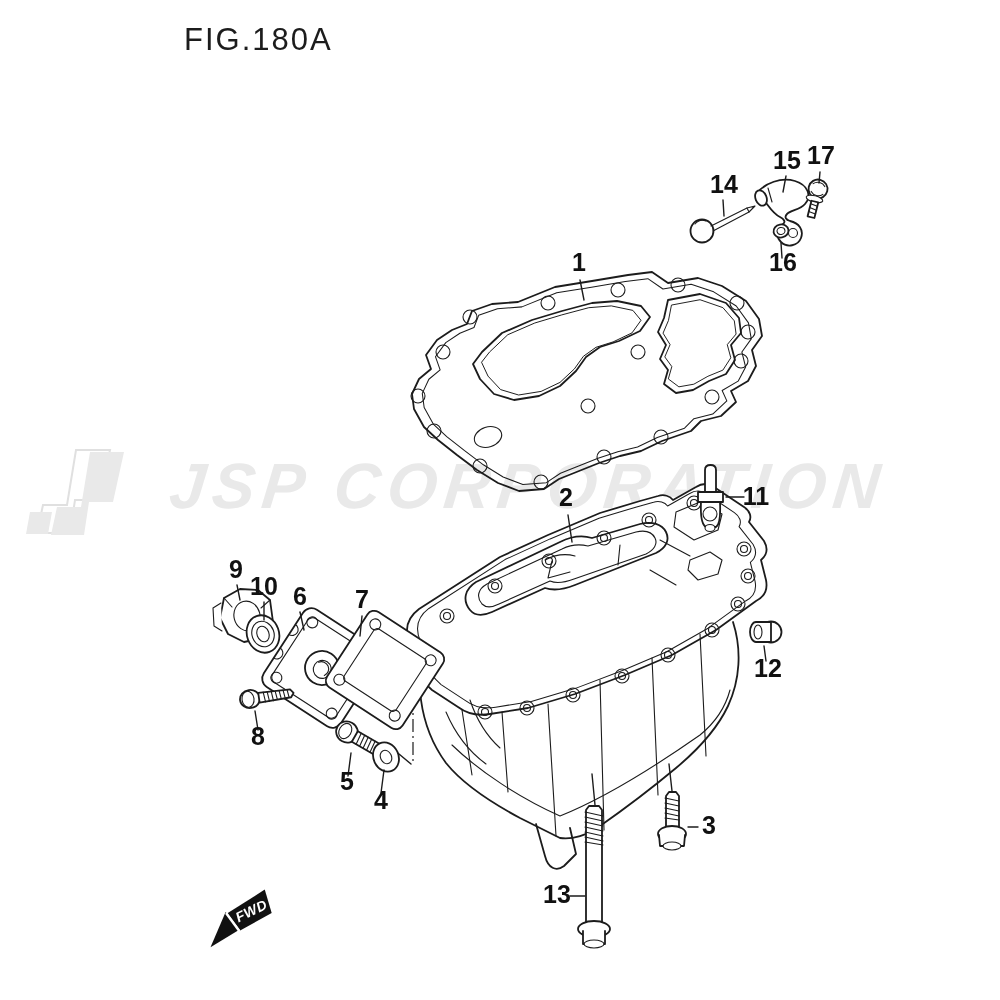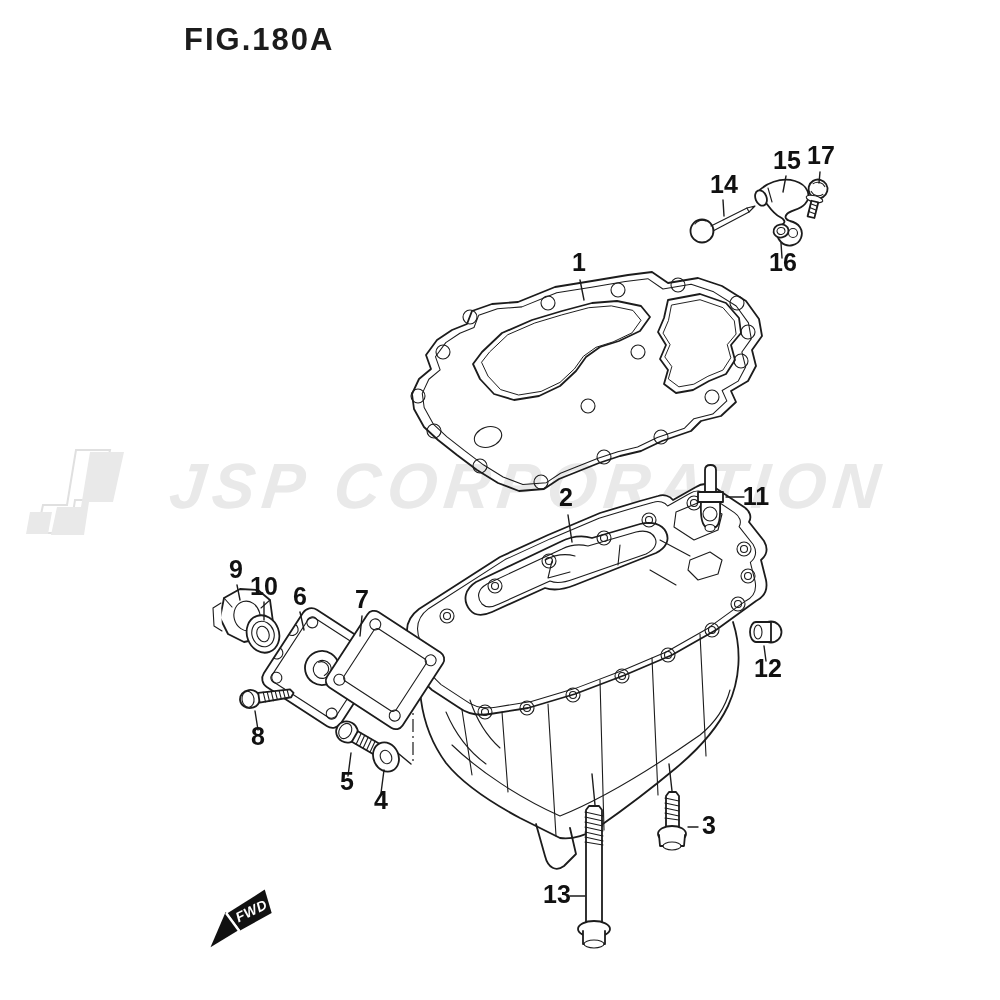--- a/index.html
+++ b/index.html
@@ -4,21 +4,21 @@
 <style>
   html,body{margin:0;padding:0;background:#fff;}
   .page{
     position:relative;width:1000px;height:1000px;overflow:hidden;
     background:var(--page-bg,#ffffff);
     font-family:"Liberation Sans",sans-serif;
   }
   .fig-title{
     position:absolute;left:184px;top:22px;
     font-size:31px;letter-spacing:2px;color:var(--line,#1c1c1c);
-    font-weight:700;
+    font-weight:400;
   }
   .watermark{
     position:absolute;left:0;top:432px;width:1000px;height:108px;
     display:flex;align-items:center;pointer-events:none;
   }
   .wm-logo{flex:0 0 auto;margin-left:26px;}
   .wm-text{
     margin-left:14px;
     font-size:64px;font-weight:bold;font-style:italic;
     letter-spacing:7px;white-space:nowrap;line-height:1;

